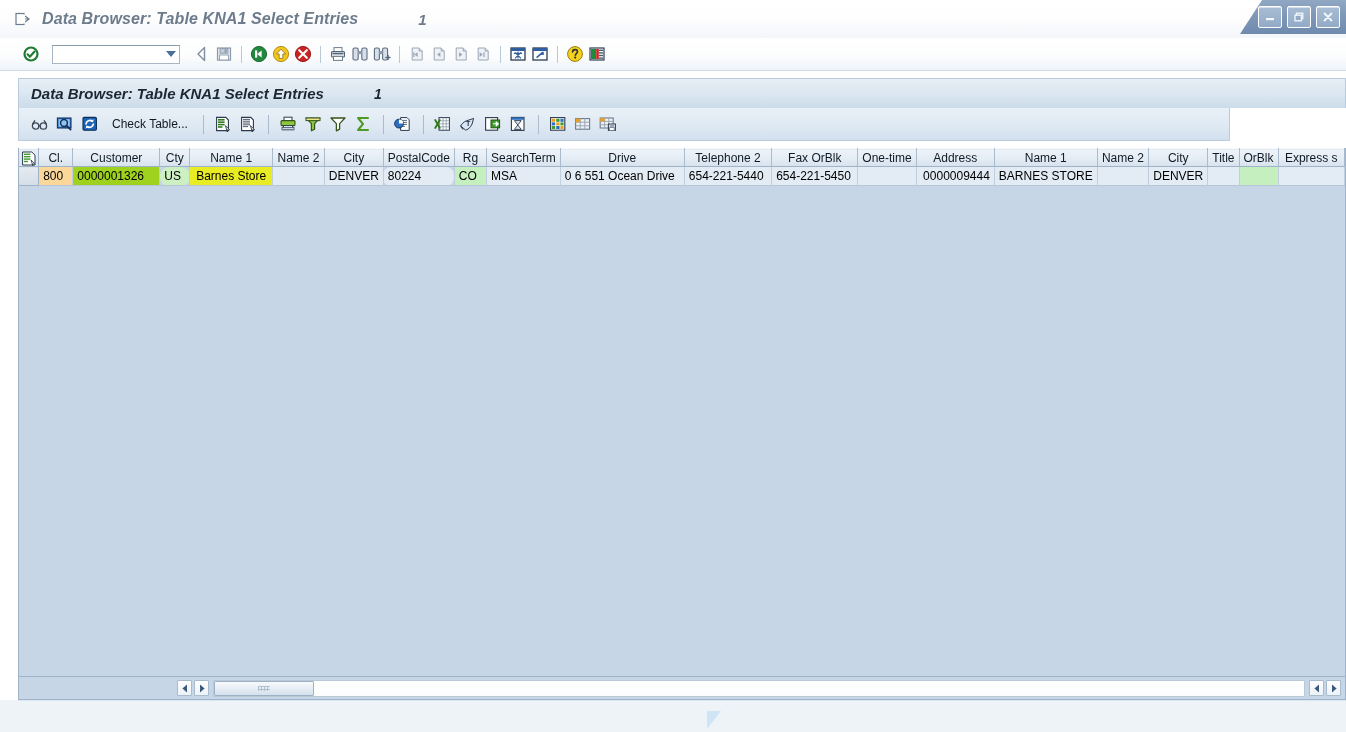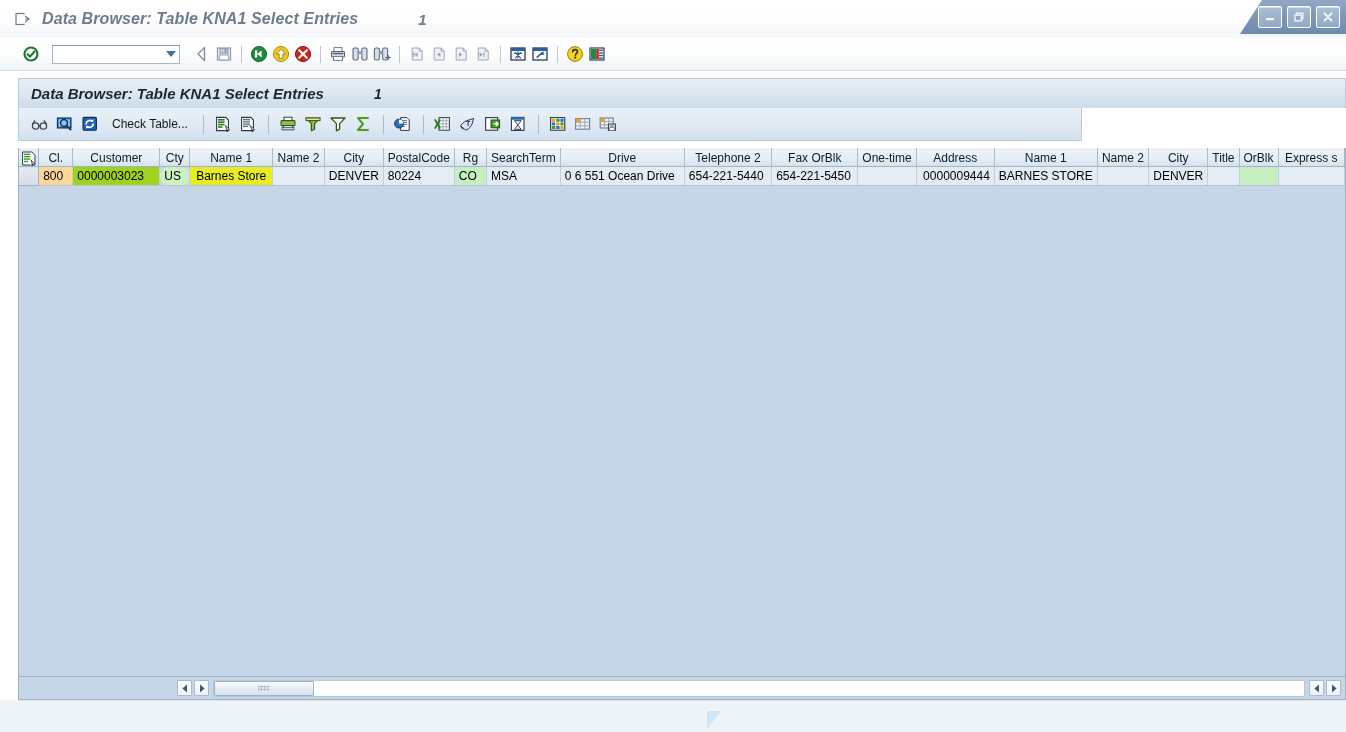--- a/index.html
+++ b/index.html
@@ -100,21 +100,21 @@
   .apptitle .t{
     margin-left:12px;font-size:15px;font-weight:bold;font-style:italic;color:#1b2733;
     white-space:nowrap;
   }
   .apptitle .n{
     margin-left:50px;font-size:14px;font-weight:bold;font-style:italic;color:#1b2733;
   }
 
   
   .apptoolbar{
-    position:absolute;left:18px;top:108px;width:1064px;height:33px;
+    position:absolute;left:18px;top:108px;width:1212px;height:33px;
     background:linear-gradient(to bottom,#e9f0f7 0%,#dfe9f3 55%,#d2e0ee 100%);
     border:1px solid #b9cbdd;border-top:none;
     box-sizing:border-box;display:flex;align-items:center;
   }
   .appicon{
     width:25px;height:24px;flex:none;display:flex;align-items:center;justify-content:center;
     cursor:pointer;
   }
   .appicon svg{display:block;}
   .checkbtn{
@@ -622,26 +622,26 @@
             <th style="width: 58px;">City</th>
             <th style="width: 30px;">Title</th>
             <th style="width: 32px;">OrBlk</th>
             <th style="width: 70px;">Express s</th>
           </tr>
       </thead>
       <tbody>
           <tr>
             <td class="selcol"></td>
             <td class="hl-orange" style="width: 38px; margin-left: 46px;">800</td>
-            <td class="hl-key" style="width: 94px; background: rgb(169, 226, 242);"><span style="display: inline-block; background: rgb(159, 210, 30); padding: 0px 2px; margin-left: -2px;">0000003023</span></td>
+            <td class="hl-key" style="width: 94px; background: rgb(169, 226, 242);"><span style="display: inline-block; background: rgb(159, 210, 30); padding: 0px 2px; margin-left: -2px;">0000001326</span></td>
             <td class="hl-green" style="width: 32px;">US</td>
             <td class="hl-yellow" style="width: 78px; background: rgb(227, 236, 244);"><span style="display: inline-block; background: rgb(232, 236, 36); padding: 0px 2px;">Barnes Store</span></td>
             <td style="width: 52px;"></td>
             <td style="width: 58px;">DENVER</td>
-            <td style="width: 68px;">80224</td>
+            <td style="width: 68px; border-radius: 8px;">80224</td>
             <td class="hl-lightgreen" style="width: 36px;">CO</td>
             <td style="width: 68px;">MSA</td>
             <td style="width: 128px;">0 6 551 Ocean Drive</td>
             <td style="width: 90px;">654-221-5440</td>
             <td style="width: 88px;">654-221-5450</td>
             <td style="width: 52px;"></td>
             <td class="num" style="width: 80px;">0000009444</td>
             <td style="width: 102px;">BARNES STORE</td>
             <td style="width: 52px;"></td>
             <td style="width: 58px;">DENVER</td>

